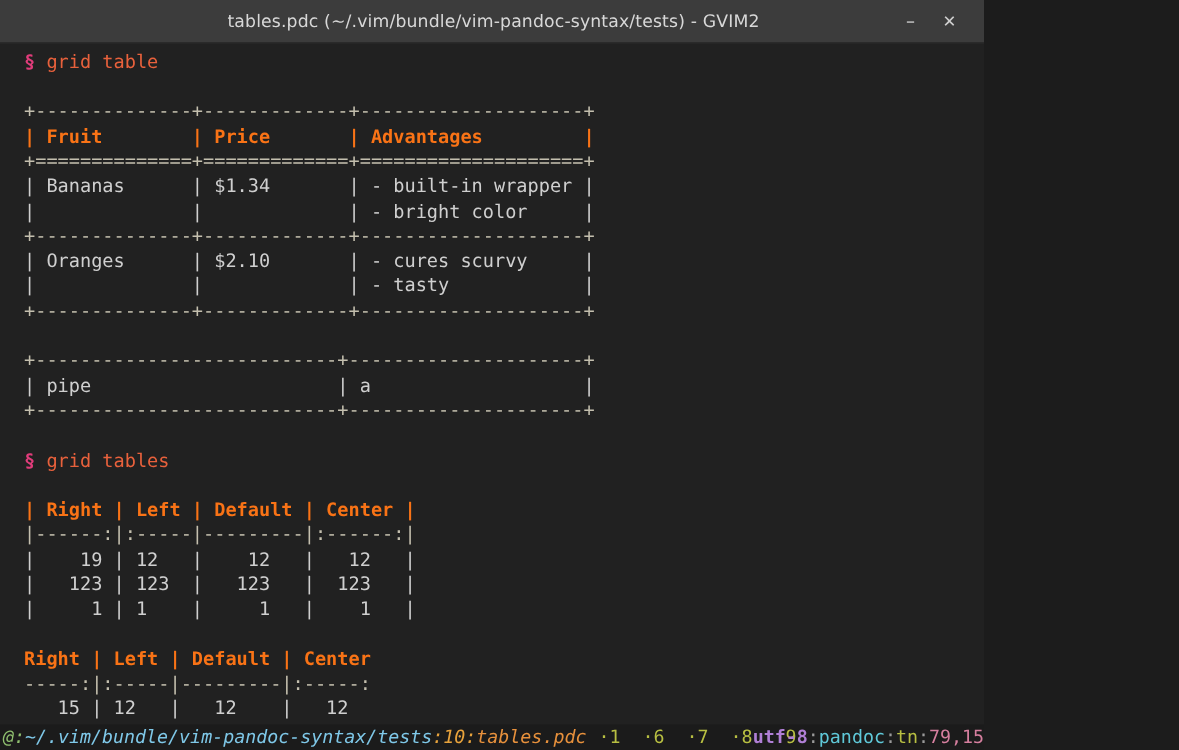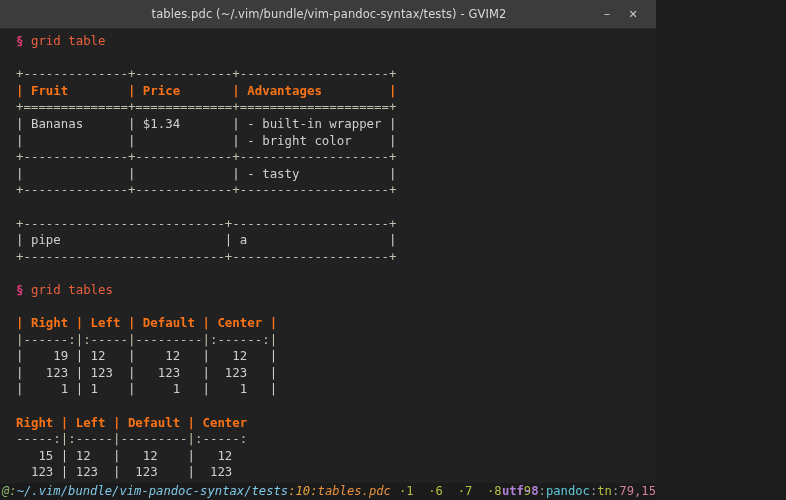--- a/index.html
+++ b/index.html
@@ -135,20 +135,21 @@
   <div class="textarea">
     <div id="lines-host">
         <div class="line"><span class="sec-mark">§</span><span class="sec-title"> grid table</span></div>
         <div class="line"><span class="blank"></span></div>
         <div class="line"><span class="tbl-border">+--------------+-------------+--------------------+</span></div>
         <div class="line"><span class="tbl-head">| Fruit        | Price       | Advantages         |</span></div>
         <div class="line"><span class="tbl-border">+==============+=============+====================+</span></div>
         <div class="line"><span class="tbl-cell">| Bananas      | $1.34       | - built-in wrapper |</span></div>
         <div class="line"><span class="tbl-cell">|              |             | - bright color     |</span></div>
         <div class="line"><span class="tbl-border">+--------------+-------------+--------------------+</span></div>
+        <div class="line"><span class="tbl-cell">| Oranges      | $2.10       | - cures scurvy     |</span></div>
         <div class="line"><span class="tbl-cell">|              |             | - tasty            |</span></div>
         <div class="line"><span class="tbl-border">+--------------+-------------+--------------------+</span></div>
         <div class="line"><span class="blank"></span></div>
         <div class="line"><span class="tbl-border">+---------------------------+---------------------+</span></div>
         <div class="line"><span class="tbl-cell">| pipe                      | a                   |</span></div>
         <div class="line"><span class="tbl-border">+---------------------------+---------------------+</span></div>
         <div class="line"><span class="blank"></span></div>
         <div class="line"><span class="sec-mark">§</span><span class="sec-title"> grid tables</span></div>
         <div class="line"><span class="blank"></span></div>
         <div class="line"><span class="tbl-head">| Right | Left | Default | Center |</span></div>

